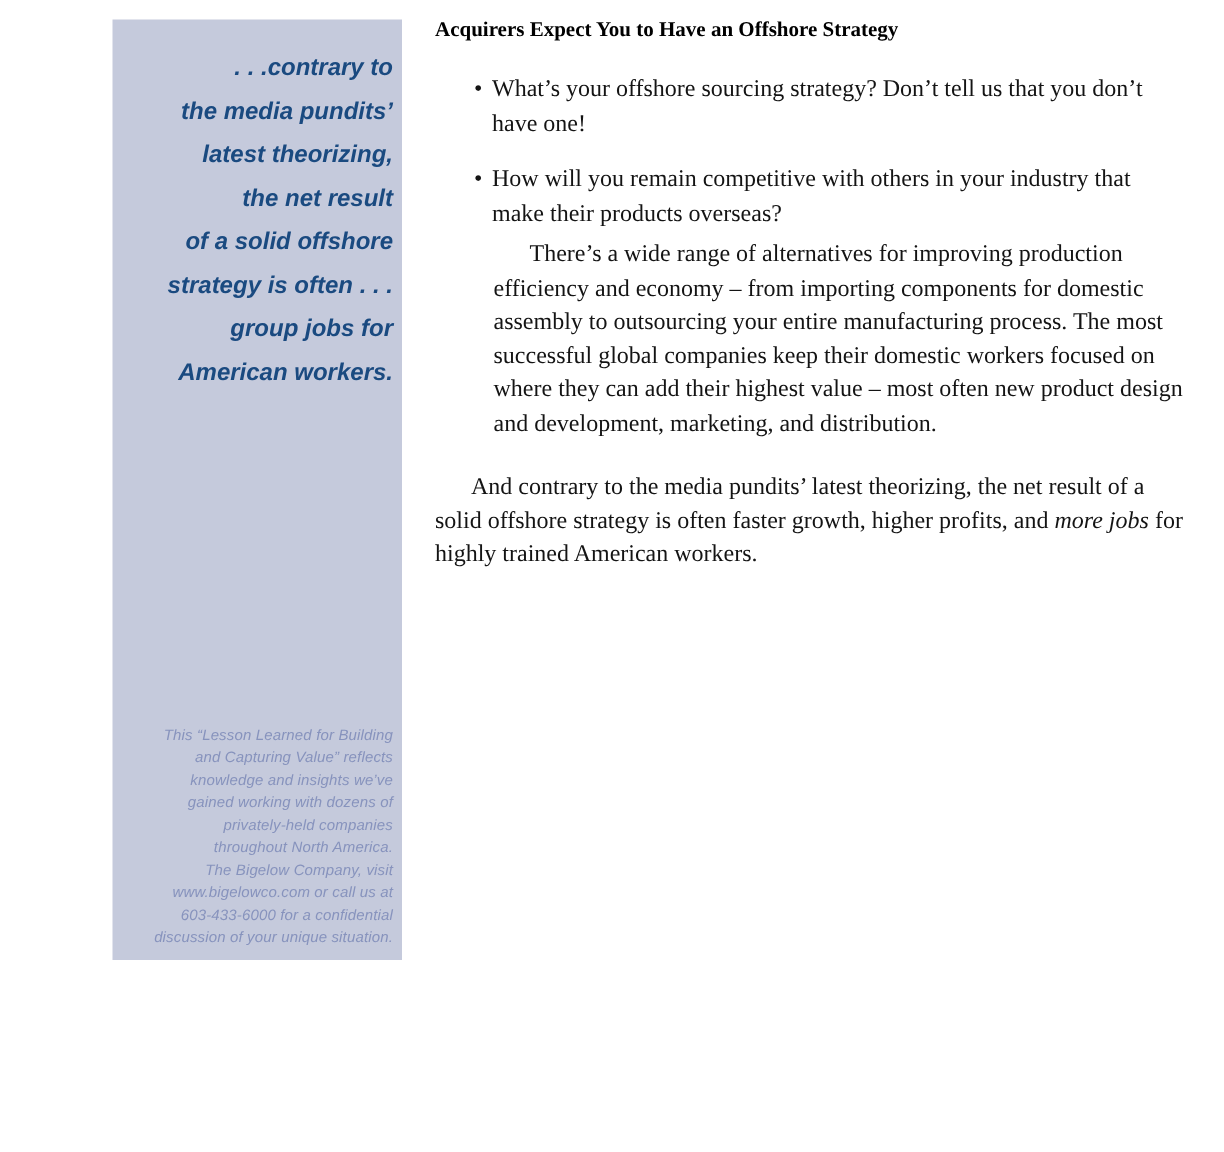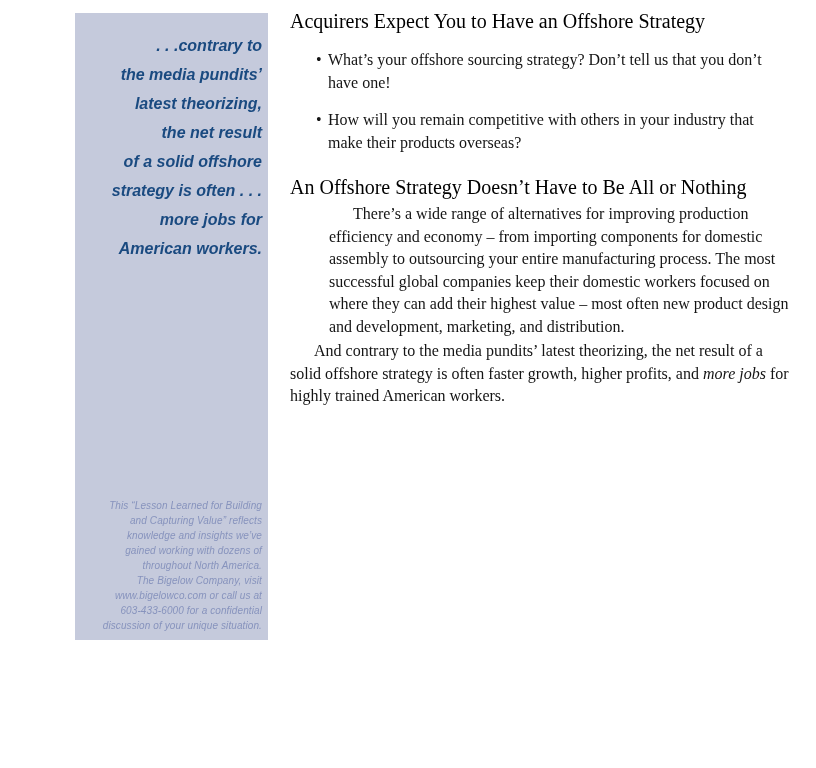--- a/index.html
+++ b/index.html
@@ -51,31 +51,31 @@
   .content {
     position: absolute;
     left: 290px;
     top: 0;
     width: 502px;
     color: #141414;
     font-size: 16px;
     line-height: 22.5px;
   }
   .content h1, .content h2 {
-    font-size: 20px;
+    font-size: 14px;
     line-height: 22px;
-    font-weight: normal;
+    font-weight: bold;
     color: #000000;
   }
   .content h1 { margin-top: 10px; }
   .content h2 { margin-top: 22px; }
   .content p { text-indent: 24px; }
   .p1 { margin-top: 4px; }
   .p2 { margin-top: 5px; margin-left: 39px; }
-  .p3 { margin-top: 2px; }
+  .p3 { margin-top: 20px; }
   .bullet-list {
     list-style: none;
     margin-top: 17px;
     padding-left: 26px;
   }
   .bullet-list li {
     position: relative;
     padding-left: 12px;
   }
   .bullet-list li + li { margin-top: 15px; }
@@ -92,46 +92,46 @@
 <div class="page">
 
   <aside class="sidebar">
     <div class="pull-quote">
       <div class="quote-line">. . .contrary to</div>
       <div class="quote-line">the media pundits’</div>
       <div class="quote-line">latest theorizing,</div>
       <div class="quote-line">the net result</div>
       <div class="quote-line">of a solid offshore</div>
       <div class="quote-line">strategy is often . . .</div>
-      <div class="quote-line">more jobs for</div>
+      <div class="quote-line">group jobs for</div>
       <div class="quote-line">American workers.</div>
     </div>
     <div class="side-note">
       <div class="note-line">This “Lesson Learned for Building</div>
       <div class="note-line">and Capturing Value” reflects</div>
       <div class="note-line">knowledge and insights we’ve</div>
       <div class="note-line">gained working with dozens of</div>
+      <div class="note-line">privately-held companies</div>
       <div class="note-line">throughout North America.</div>
       <div class="note-line">The Bigelow Company, visit</div>
       <div class="note-line">www.bigelowco.com or call us at</div>
       <div class="note-line">603-433-6000 for a confidential</div>
       <div class="note-line">discussion of your unique situation.</div>
     </div>
   </aside>
 
   <main class="content">
     <h1>Acquirers Expect You to Have an Offshore Strategy</h1>
     <ul class="bullet-list">
       <li>
         <span class="bullet-dot">•</span>
         <span>What’s your offshore sourcing strategy? Don’t tell us that you don’t have one!</span>
       </li>
       <li>
         <span class="bullet-dot">•</span>
         <span>How will you remain competitive with others in your industry that make their products overseas?</span>
       </li>
     </ul>
-    <h2>An Offshore Strategy Doesn’t Have to Be All or Nothing</h2>
     <p class="p2">There’s a wide range of alternatives for improving production efficiency and economy – from importing components for domestic assembly to outsourcing your entire manufacturing process. The most successful global companies keep their domestic workers focused on where they can add their highest value – most often new product design and development, marketing, and distribution.</p>
     <p class="p3"><span>And contrary to the media pundits’ latest theorizing, the net result of a solid offshore strategy is often faster growth, higher profits, and </span><em>more jobs</em><span> for highly trained American workers.</span></p>
   </main>
 
 </div>
 
 </body></html>

